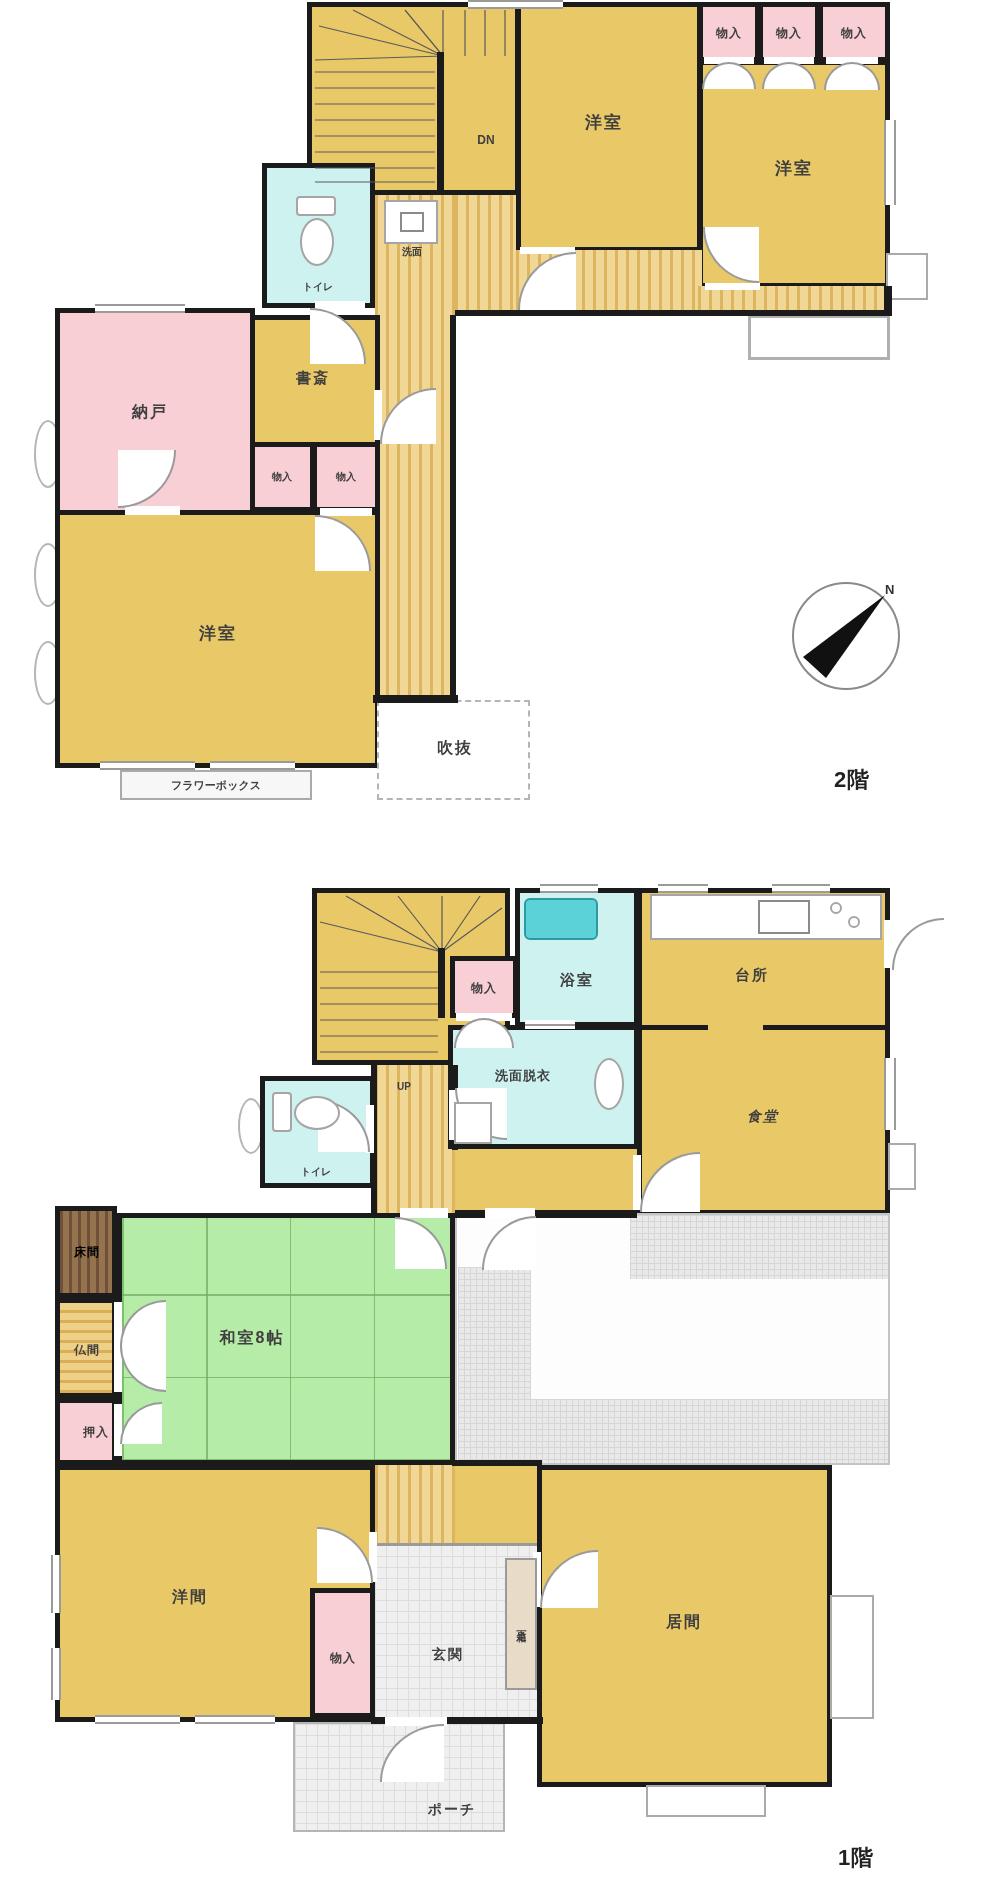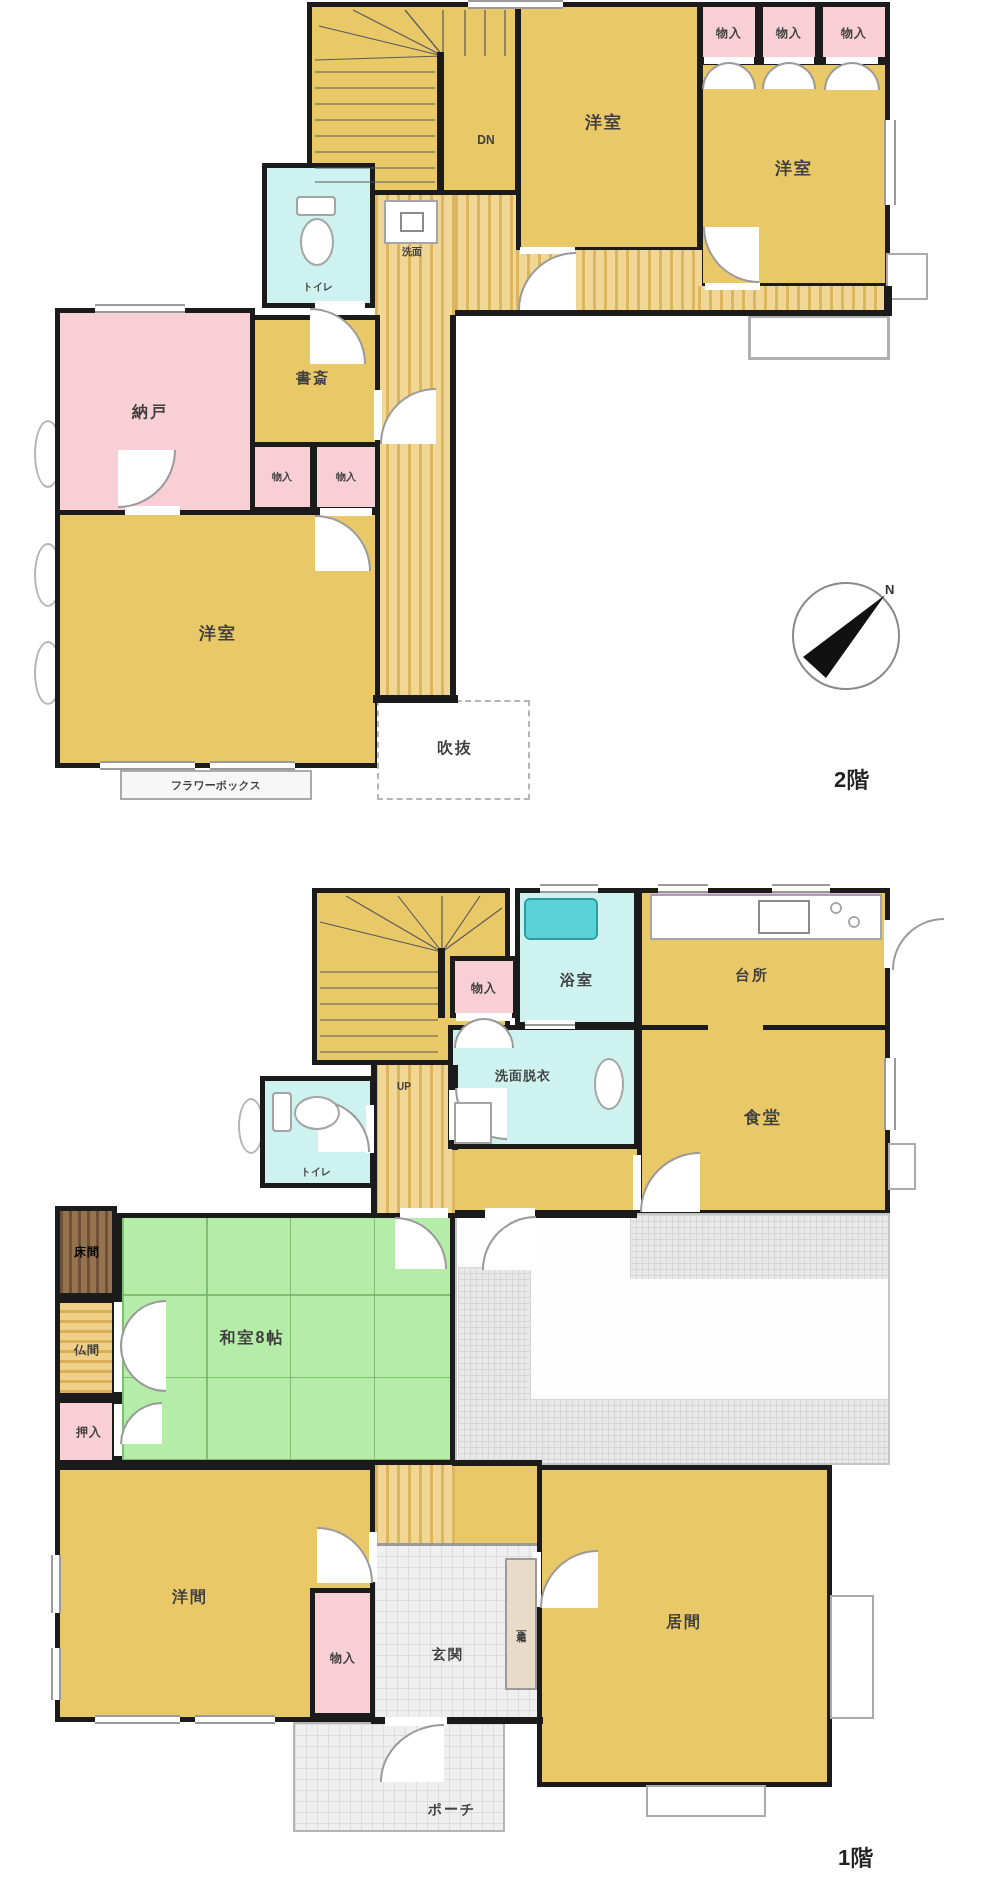--- a/index.html
+++ b/index.html
@@ -237,27 +237,27 @@
   <div class="fix" style="left:650px;top:894px;width:232px;height:46px;"></div>
   <div class="fix" style="left:758px;top:900px;width:52px;height:34px;border-color:#8b8b8b;"></div>
   <div class="fix oval" style="left:830px;top:902px;width:12px;height:12px;"></div>
   <div class="fix oval" style="left:848px;top:916px;width:12px;height:12px;"></div>
   <div class="gline" style="left:744px;top:896px;width:2px;height:42px;background:#aaa;"></div>
   <div class="fix" style="left:505px;top:1558px;width:32px;height:132px;background:#e8dcc8;border-color:#9a9a9a;"></div>
 
   <span class="lbl sml" style="left:484px;top:988px;">物入</span>
   <span class="lbl mid" style="left:577px;top:980px;font-size:15px;">浴室</span>
   <span class="lbl mid" style="left:752px;top:975px;font-size:15px;">台所</span>
-  <span class="lbl mid" style="left:763px;top:1117px;font-size:17px;">食堂</span>
+  <span class="lbl mid" style="left:763px;top:1117px;font-size:14px;font-style:italic;">食堂</span>
   <span class="lbl sml" style="left:523px;top:1076px;font-size:13px;">洗面脱衣</span>
   <span class="lbl tny" style="left:316px;top:1172px;">トイレ</span>
   <span class="lbl tny" style="left:404px;top:1086px;">UP</span>
   <span class="lbl sml" style="left:87px;top:1252px;color:#000000;">床間</span>
   <span class="lbl sml" style="left:87px;top:1350px;text-align:right;">仏間</span>
-  <span class="lbl sml" style="left:89px;top:1432px;">押入</span>
+  <span class="lbl sml" style="left:96px;top:1432px;">押入</span>
   <span class="lbl big" style="left:252px;top:1338px;font-size:16px;">和室8帖</span>
   <span class="lbl big" style="left:190px;top:1597px;font-size:16px;">洋間</span>
   <span class="lbl sml" style="left:343px;top:1658px;">物入</span>
   <span class="lbl mid" style="left:448px;top:1655px;">玄関</span>
   <span class="lbl tny vert" style="left:521px;top:1624px;">下足箱</span>
   <span class="lbl mid" style="left:452px;top:1810px;">ポーチ</span>
   <span class="lbl big" style="left:684px;top:1622px;font-size:16px;">居間</span>
   <span class="lbl floor-tag" style="left:856px;top:1858px;">1階</span>
 
 </div>

